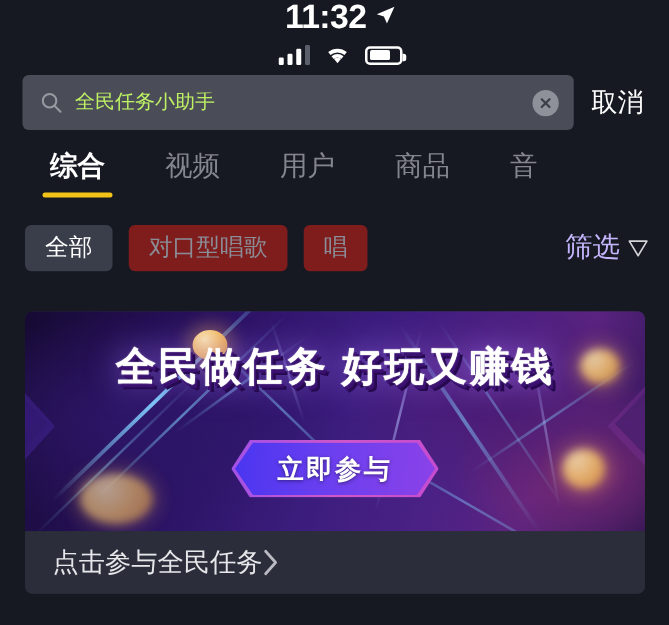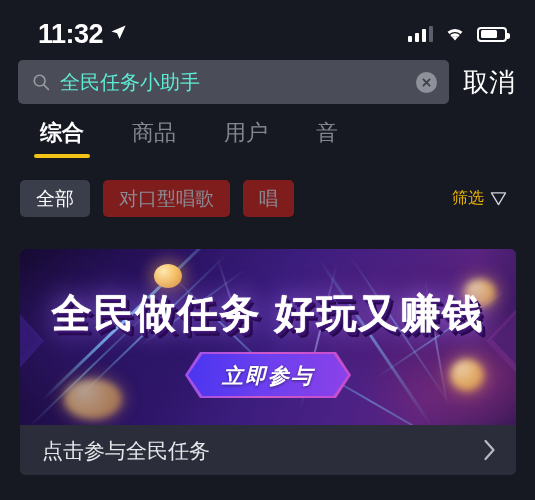--- a/index.html
+++ b/index.html
@@ -8,21 +8,22 @@
     background:#161822;
     font-family:"Liberation Sans", "DejaVu Sans", sans-serif;
     overflow:hidden;
   }
   .screen { position:relative; width:535px; height:500px; background:#161822; }
 
   
   .statusbar {
     position:absolute; left:0; top:0; width:535px; height:52px;
     display:flex; align-items:center; justify-content:space-between;
-    padding:16px 28px 0 38px;
+    padding:0 28px 0 38px;
+    flex-direction:column;
   }
   .status-left { display:flex; align-items:center; gap:7px; }
   .status-time {
     color:#ffffff; font-size:27px; font-weight:700; letter-spacing:-0.5px;
     line-height:1;
   }
   .loc-arrow { width:17px; height:17px; display:block; margin-top:-3px; }
   .status-right { display:flex; align-items:center; gap:11px; }
   .signal { display:flex; align-items:flex-end; gap:2.5px; height:16px; }
   .signal i { display:block; width:4.5px; background:#ffffff; border-radius:1px; }
@@ -46,30 +47,30 @@
     position:absolute; left:0; top:56px; width:535px; height:52px;
     display:flex; align-items:center; padding:0 18px;
     gap:14px;
   }
   .searchbox {
     flex:1; height:44px; background:#4a4c57; border-radius:5px;
     display:flex; align-items:center; padding:0 12px 0 14px; gap:10px;
   }
   .search-icon { width:18px; height:18px; flex:0 0 auto; opacity:.62; }
   .search-val {
-    flex:1; color:#5eead4; font-size:20px; line-height:1;
+    flex:1; color:#bef264; font-size:16px; line-height:1;
     white-space:nowrap; overflow:hidden;
   }
   .clear-btn {
     width:21px; height:21px; border-radius:50%; background:#8e909a;
     display:flex; align-items:center; justify-content:center; flex:0 0 auto;
   }
   .clear-btn svg { width:11px; height:11px; display:block; }
   .cancel-btn {
-    color:#ffffff; font-size:26px; white-space:nowrap; line-height:1;
+    color:#ffffff; font-size:21px; white-space:nowrap; line-height:1;
     padding-right:2px;
   }
 
   
   .tabs {
     position:absolute; left:0; top:113px; width:535px; height:50px;
     display:flex; align-items:flex-start; padding-left:40px; gap:48px;
     overflow:hidden;
   }
   .tab { position:relative; padding-top:6px; white-space:nowrap;font-family:Liberation Serif, serif; }
@@ -93,21 +94,21 @@
   }
   .chip .chip-label { font-size:19px; color:#8b8d96; line-height:1; }
   .chip.selected { background:#3a3d4a; }
   .chip.selected .chip-label { color:#ffffff; }
   .filter-btn {
     position:absolute; right:0; top:176px; height:44px; width:95px;
     background:#161822;
     display:flex; align-items:center; gap:6px;
     padding-left:12px;
   }
-  .filter-btn .filter-label { font-size:16px; color:#eab308; line-height:1; }
+  .filter-btn .filter-label { font-size:22px; color:#c4b5fd; line-height:1; }
   .funnel-icon { width:17px; height:15px; display:block; }
 
   
   .card {
     position:absolute; left:20px; top:249px; width:496px; height:226px;
     border-radius:6px; overflow:hidden; background:#2b2e3a;
   }
   .banner {
     position:relative; width:496px; height:176px; overflow:hidden;
     background:
@@ -134,56 +135,55 @@
   }
   .coin {
     position:absolute; border-radius:50%;
     background:radial-gradient(circle at 35% 30%, #ffe9b0 0%, #f6c46a 45%, #d99338 100%);
     box-shadow:0 0 14px 5px rgba(255,190,90,.35);
     filter:blur(.6px);
   }
   .coin.blurry { filter:blur(3.5px); opacity:.85; }
 
   .banner-title {
-    position:absolute; left:0; right:0; top:44px;
+    position:absolute; left:0; right:0; top:28px;
     text-align:center; z-index:6;
-    font-size:40px; font-weight:700; color:#ffffff;
+    font-size:32px; font-weight:700; color:#ffffff;
     letter-spacing:2px; line-height:1;
     text-shadow:
       0 0 1px #fff,
       2px 3px 0 #3a1070,
       4px 5px 0 #27094f,
       0 0 26px rgba(170,120,255,.9);
     white-space:nowrap;
   }
   .cta {
     position:absolute; left:50%; transform:translateX(-50%);
     top:105px; z-index:7;
     width:160px; height:42px;
     display:flex; align-items:center; justify-content:center;
     background:linear-gradient(95deg,#4a35f0 0%, #6a3ff0 45%, #8b42e8 100%);
     clip-path:polygon(9% 0, 91% 0, 100% 50%, 91% 100%, 9% 100%, 0 50%);
     box-shadow:0 0 16px rgba(150,70,240,.75);
-    font-style:italic;
   }
   .cta-border {
     position:absolute; left:50%; transform:translateX(-50%);
     top:103px; z-index:6;
     width:166px; height:46px;
     background:linear-gradient(95deg,#a050e8 0%, #d058c8 50%, #c44bd0 100%);
     clip-path:polygon(9% 0, 91% 0, 100% 50%, 91% 100%, 9% 100%, 0 50%);
   }
   .cta .cta-label {
     font-size:21px; font-weight:700; color:#ffffff; letter-spacing:2px;
     line-height:1; text-shadow:0 1px 3px rgba(0,0,0,.5);
   }
 
   .card-footer {
     position:relative; width:496px; height:50px;
-    display:flex; align-items:center; justify-content:space-between;
+    display:flex; align-items:center; justify-content:flex-start;
     padding:0 20px 0 22px; background:#2b2e3a;
   }
   .card-footer .footer-label { font-size:21px; color:#e6e7ea; line-height:1; }
   .chevron-right { width:13px; height:22px; display:block; }
 </style>
 </head>
 <body>
 
 <div class="screen">
 
@@ -228,24 +228,27 @@
     </div>
     <span class="cancel-btn">取消</span>
   </div>
 
   <div class="tabs">
     <div class="tab active">
       <span class="tab-label">综合</span>
       <span class="underline"></span>
     </div>
     <div class="tab">
-      <span class="tab-label">商品</span>
+      <span class="tab-label">视频</span>
     </div>
     <div class="tab">
       <span class="tab-label">用户</span>
+    </div>
+    <div class="tab">
+      <span class="tab-label">商品</span>
     </div>
     <div class="tab">
       <span class="tab-label">音</span>
     </div>
   </div>
 
   <div class="chiprow">
     <div class="chip selected">
       <span class="chip-label">全部</span>
     </div>

